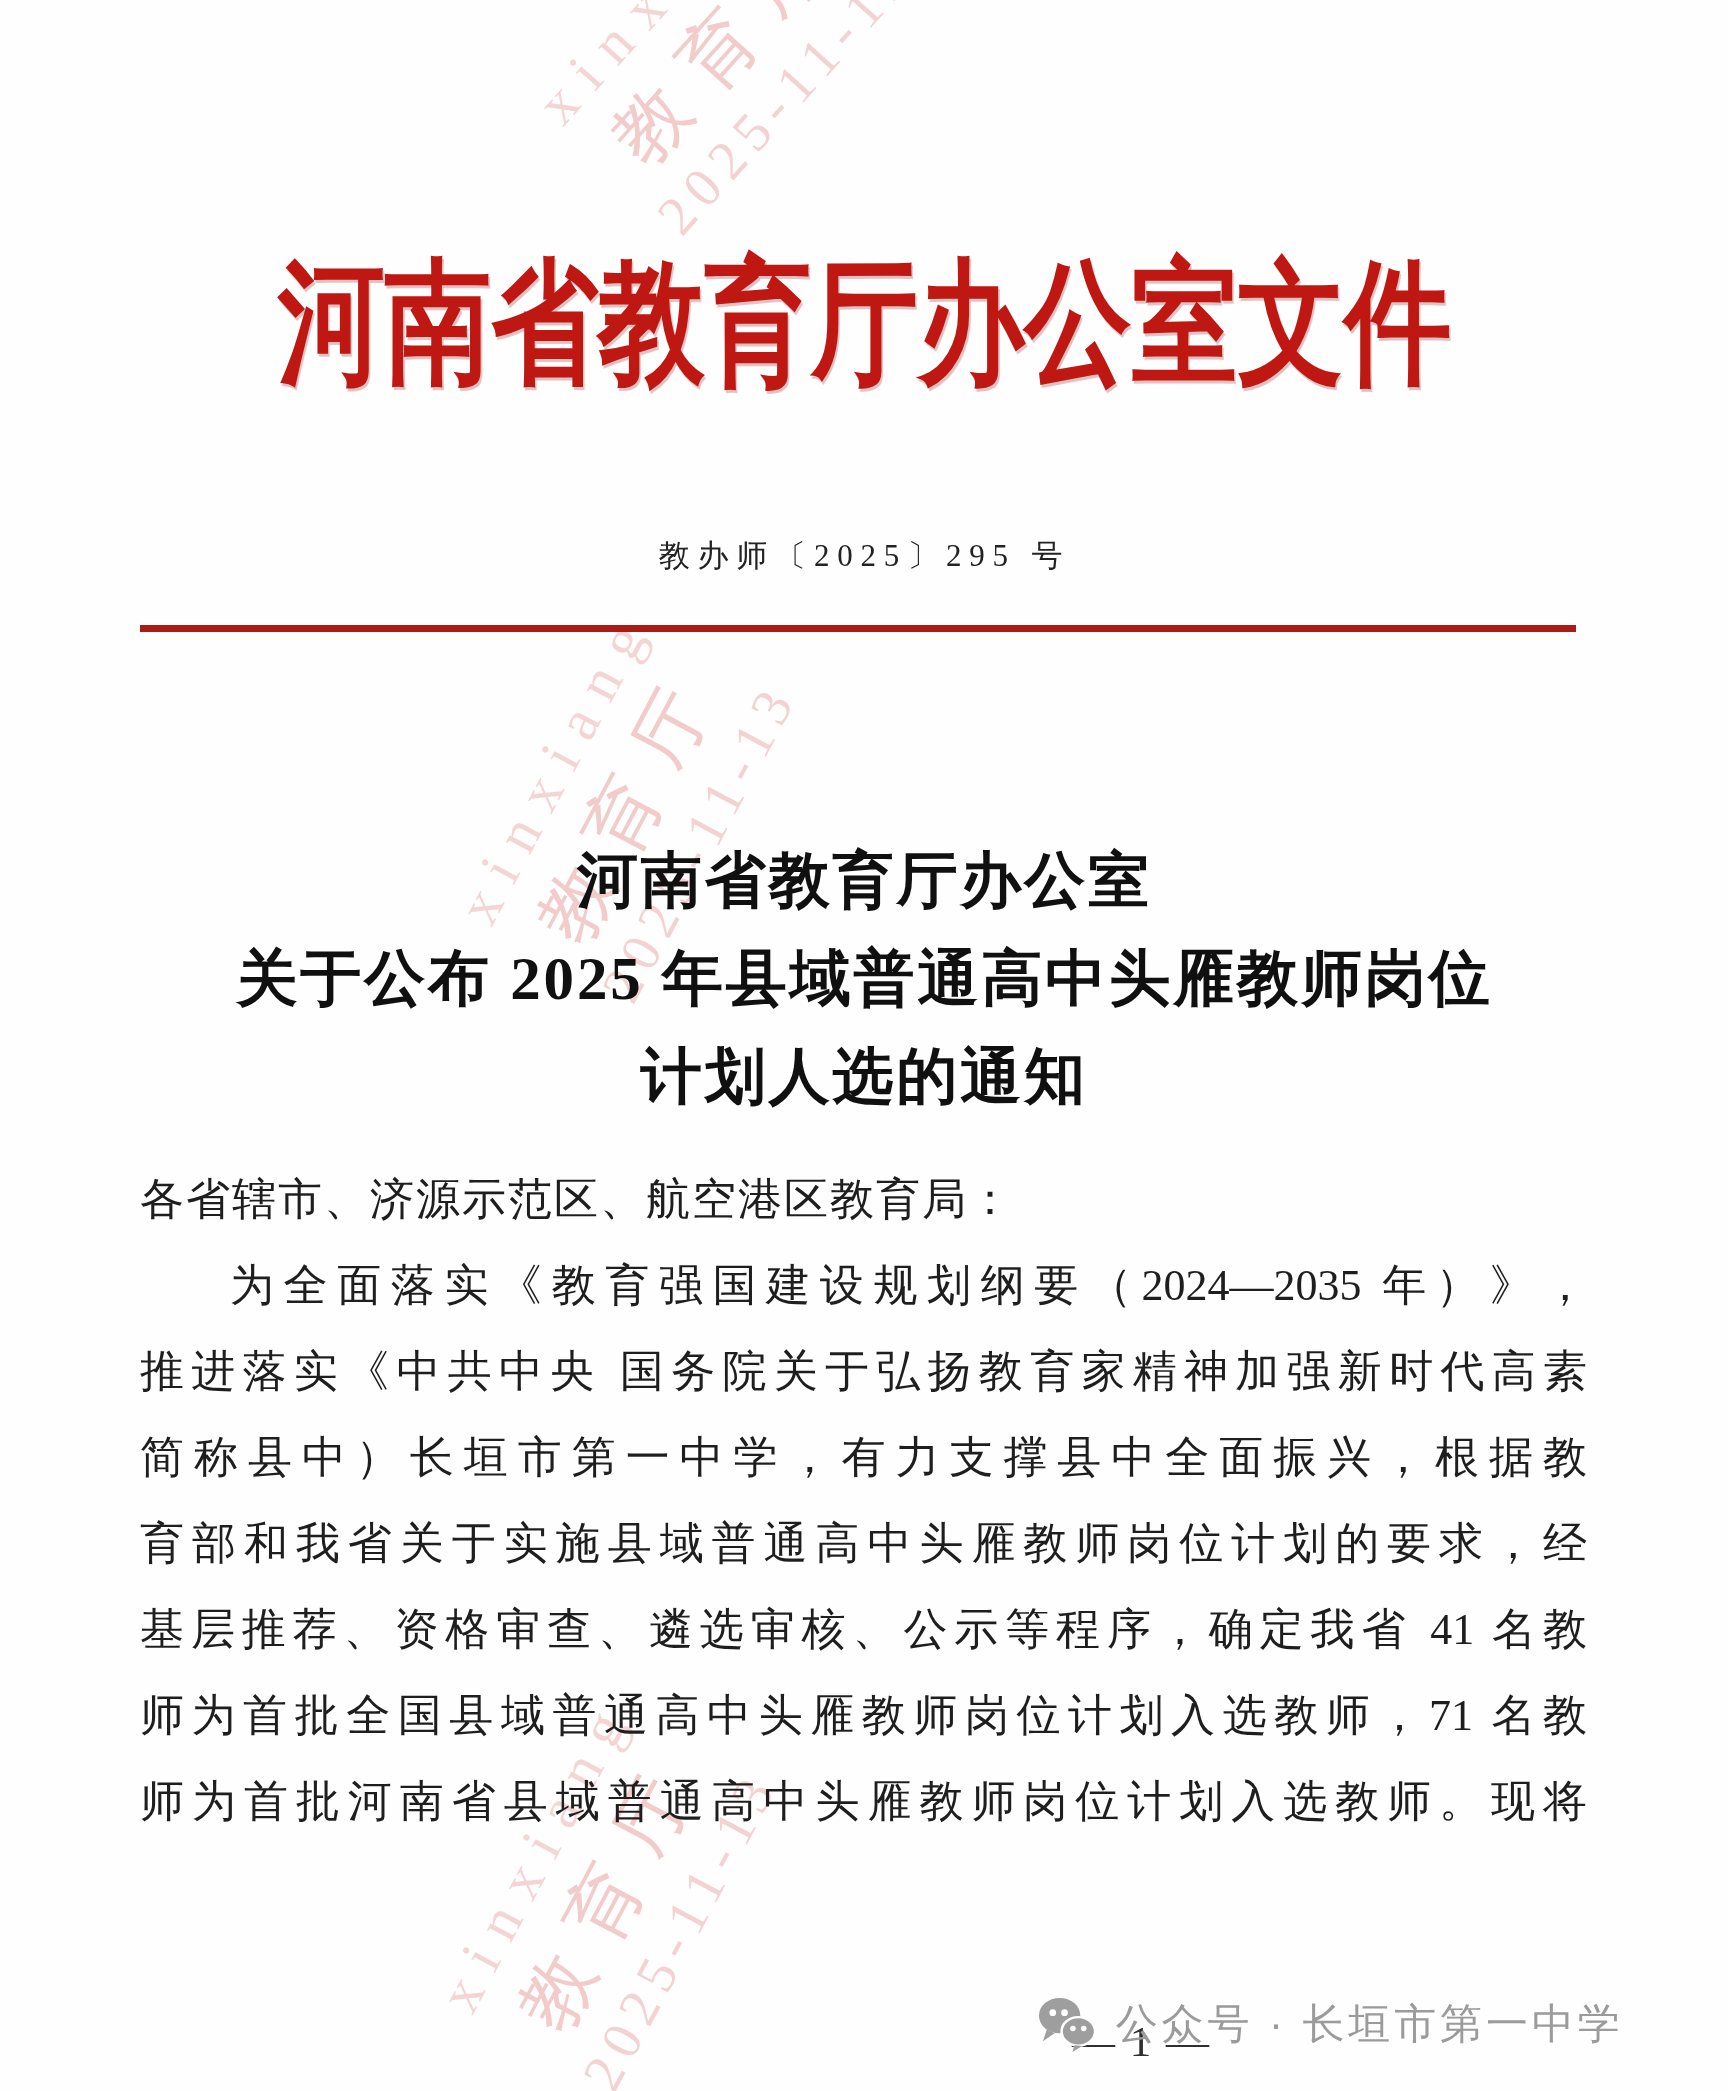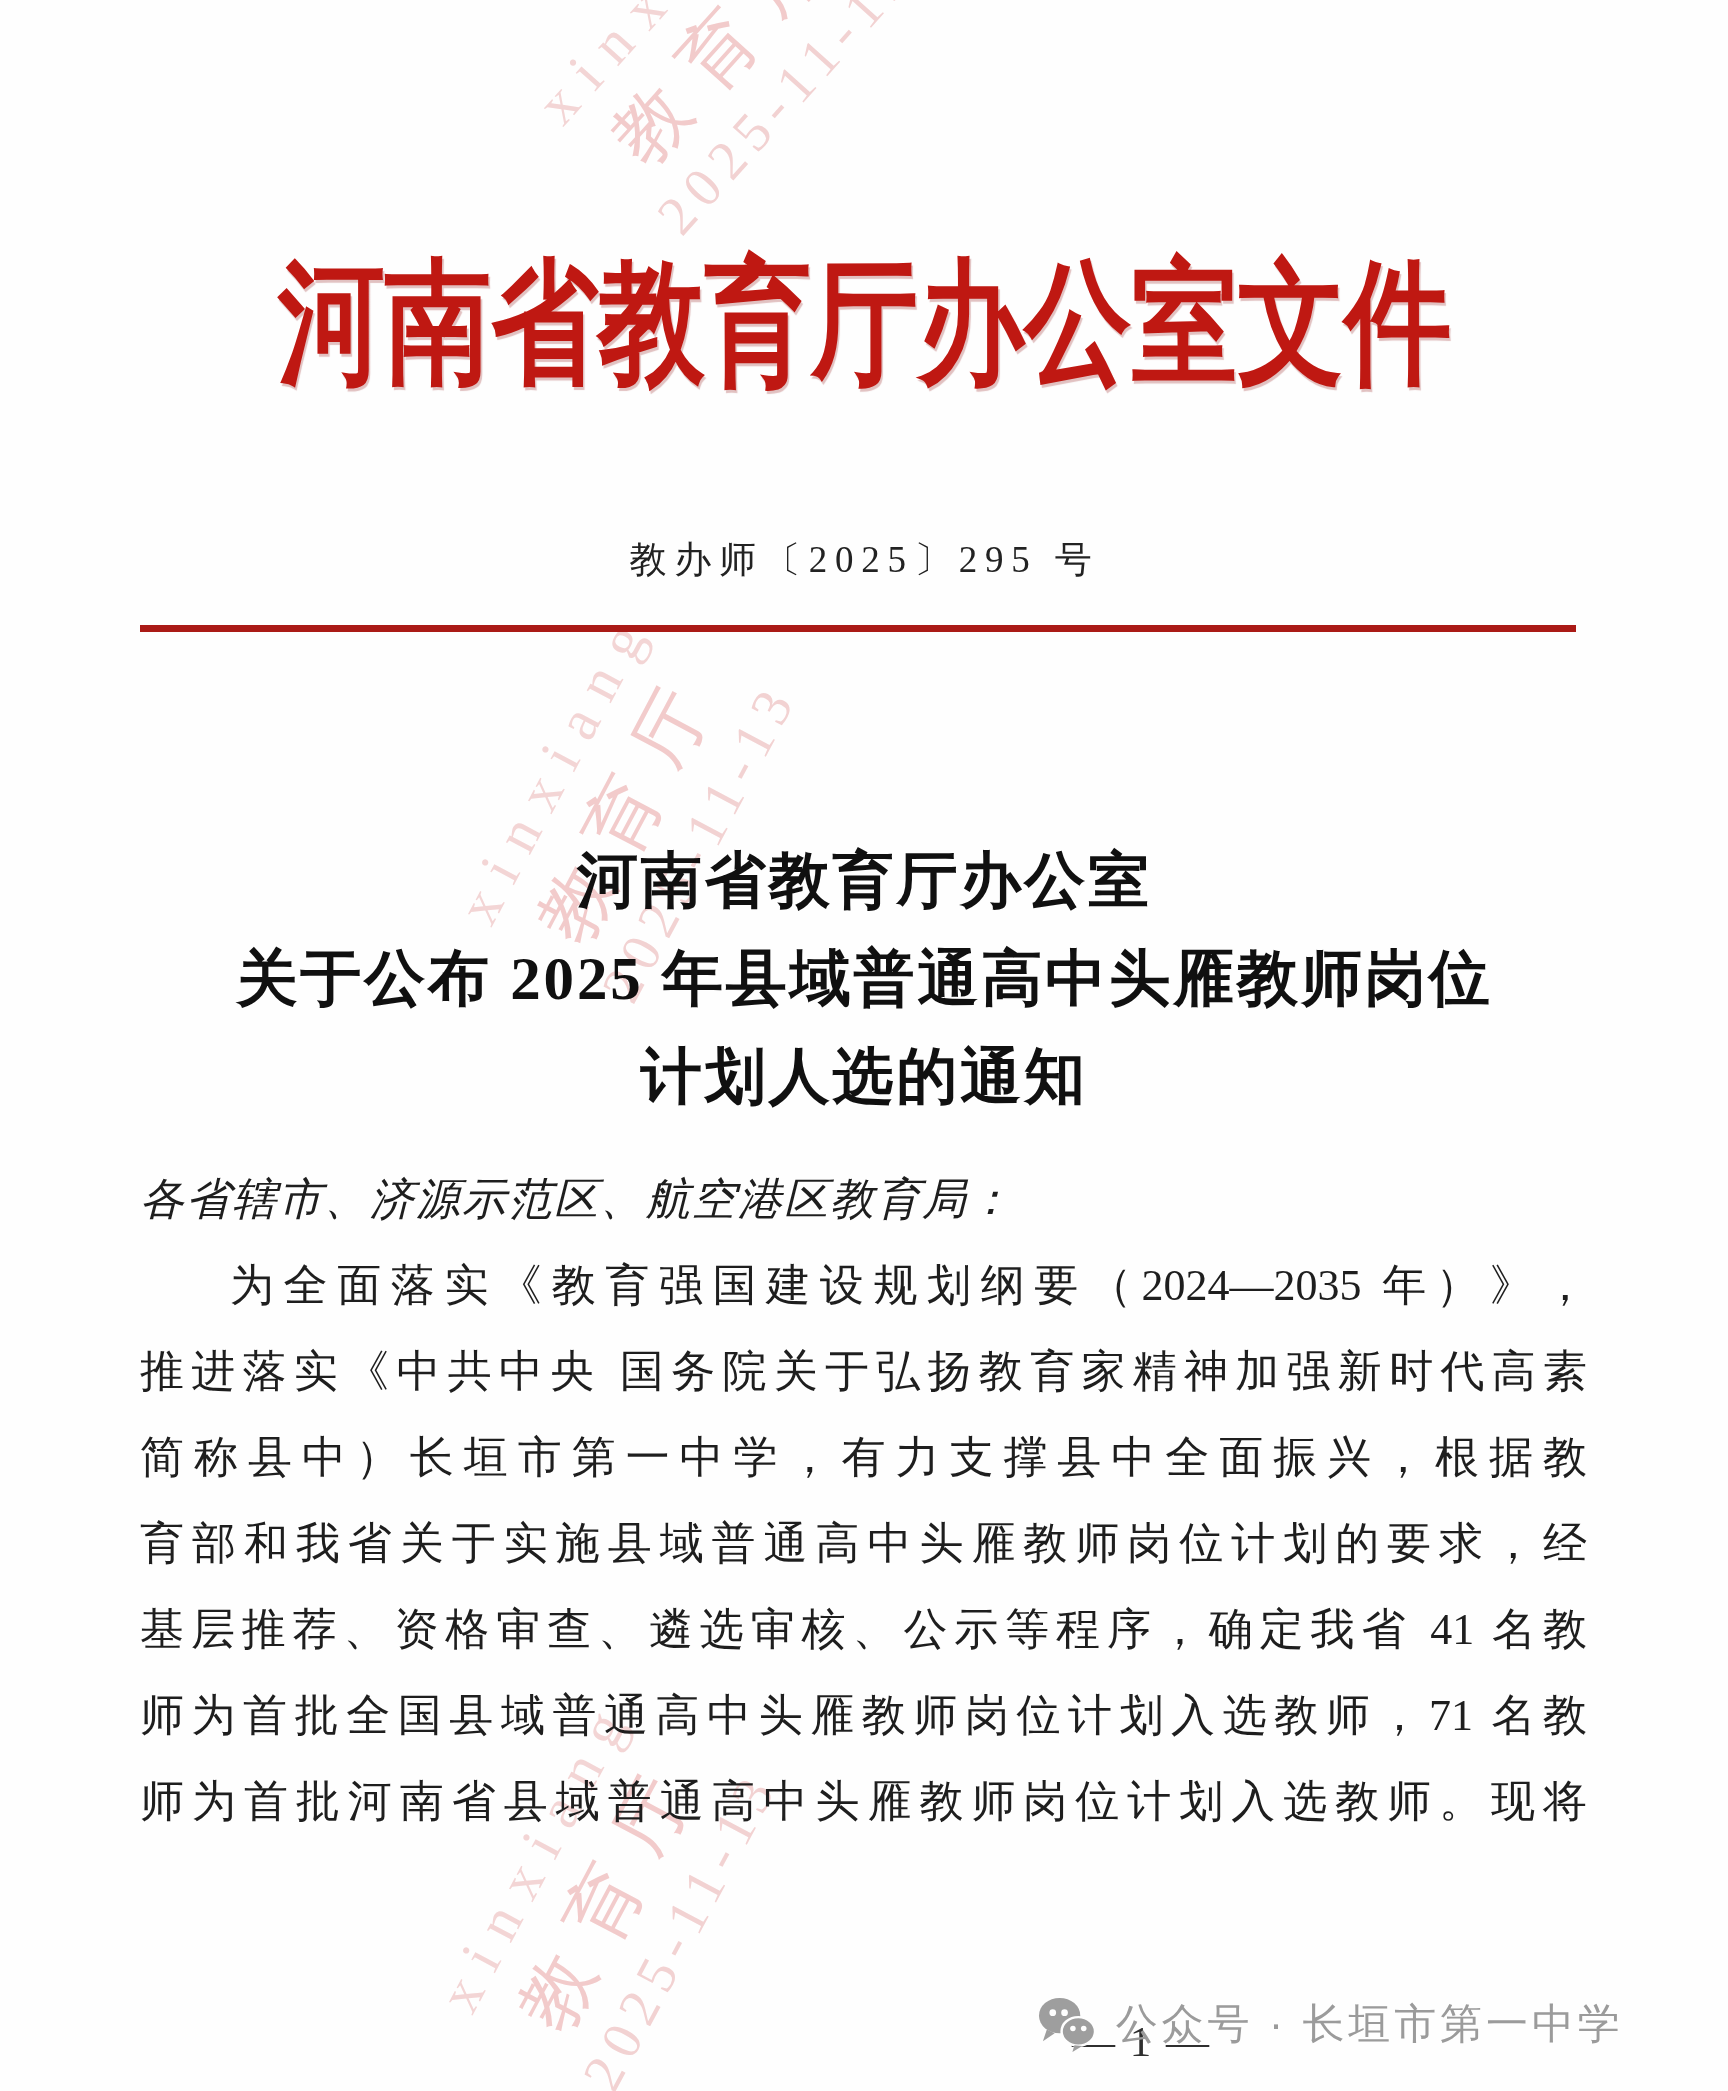--- a/index.html
+++ b/index.html
@@ -39,42 +39,42 @@
     position:absolute;top:233px;left:0;width:100%;
     text-align:center;white-space:nowrap;
     font-size:135px;font-weight:bold;color:var(--red);
     text-shadow:2px 2.9px 1px rgba(140,10,10,0.25);
   }
   .masthead-inner{display:inline-block;transform:scaleX(0.79);transform-origin:center;}
 
   
   .docnum{
     position:absolute;top:535px;left:0;width:100%;
-    text-align:center;font-size:37px;color:#222;letter-spacing:7.8px;
+    text-align:center;font-size:31px;color:#222;letter-spacing:7.8px;
   }
 
   
   .rule{
     position:absolute;top:625px;left:140px;width:1436px;height:6.9px;
     background:var(--rule-red);
   }
 
   
   .doc-title{
     position:absolute;top:832px;left:139px;width:1451px;
     text-align:center;font-size:61px;color:#101010;
     line-height:98px;font-weight:600;letter-spacing:2.9px;
   }
 
   
   .body-text{
     position:absolute;top:1157px;left:140px;width:1447px;
     font-size:44px;color:var(--ink);line-height:86px;
   }
-  .salutation{text-align:left;letter-spacing:2px;font-style:italic;}
+  .salutation{text-align:left;letter-spacing:2px;}
   .jline{text-align:justify;text-align-last:justify;-moz-text-align-last:justify;}
   .jline.first{text-indent:90px;}
 
   
   .pagenum{
     position:absolute;left:1072px;top:2017px;z-index:2;
     font-size:43px;color:#2f2f2f;letter-spacing:2px;
   }
   .footer{
     position:absolute;left:1035px;top:1994px;z-index:3;

